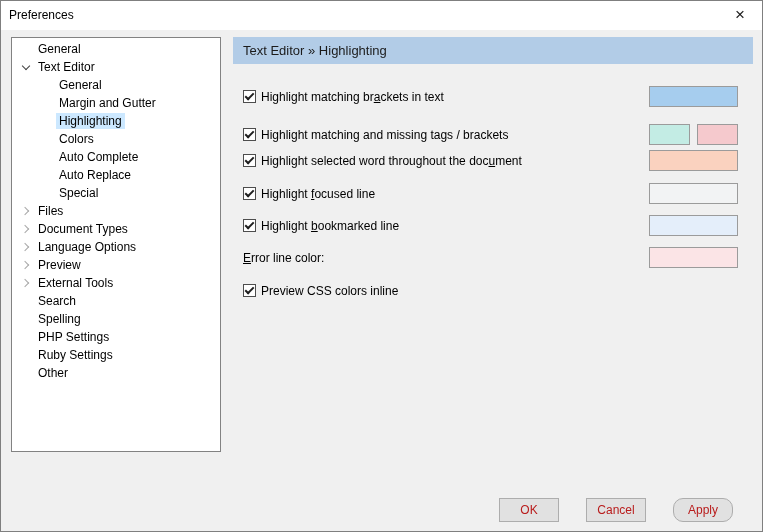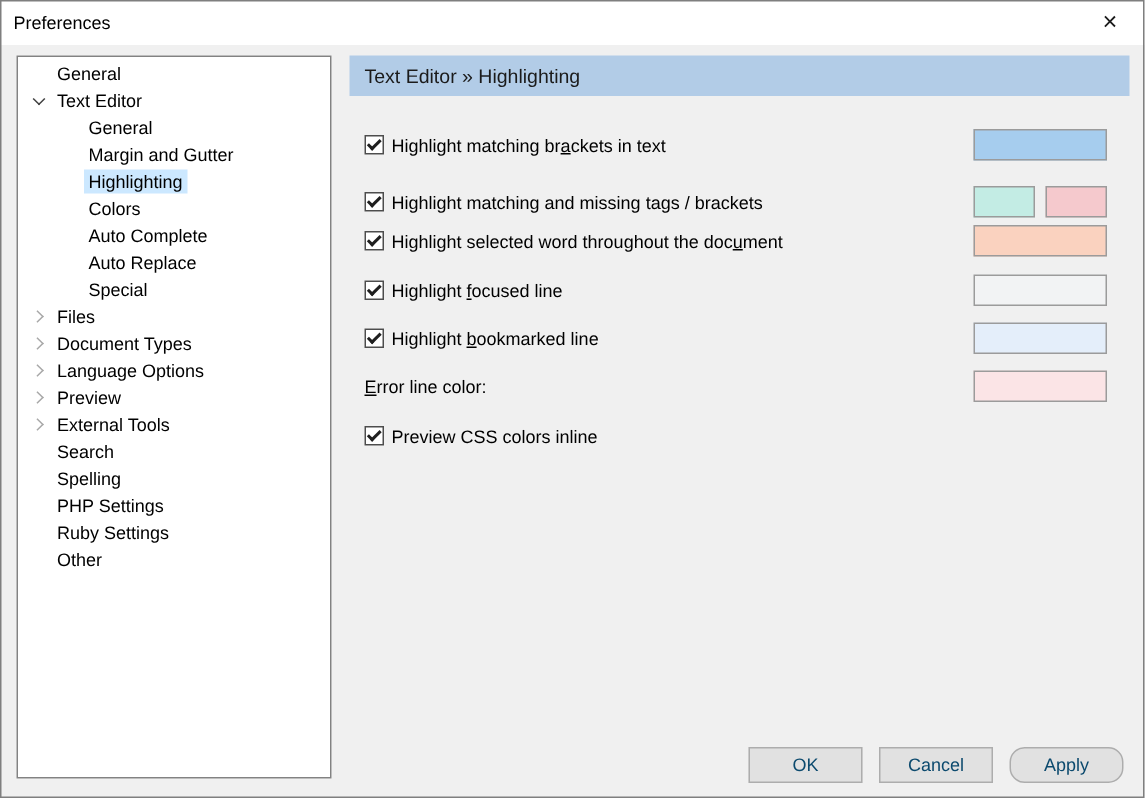--- a/index.html
+++ b/index.html
@@ -12,21 +12,21 @@
   
   .titlebar{position:absolute;left:0;top:0;width:763px;height:30px;background:#ffffff;}
   .title-text{position:absolute;left:9px;top:0;line-height:30px;font-size:12px;color:#000;}
   .close-btn{
     position:absolute;right:0;top:0;width:46px;height:30px;
     display:flex;align-items:center;justify-content:center;
     font-size:17px;color:#1a1a1a;cursor:default;
   }
   
   .tree{
-    position:absolute;left:11px;top:37px;width:210px;height:482px;
+    position:absolute;left:11px;top:37px;width:210px;height:415px;
     background:#ffffff;border:1px solid #828282;box-sizing:border-box;
     overflow:hidden;font-size:12px;
   }
   .tree-row{height:18px;display:flex;align-items:center;padding-left:9px;white-space:nowrap;}
   .tree-row:first-child{margin-top:2px;}
   .chev{width:17px;flex:0 0 17px;display:flex;align-items:center;justify-content:flex-start;}
   .chev-mark{display:inline-block;width:5px;height:5px;border-right:1px solid;border-bottom:1px solid;}
   .chev-expanded .chev-mark{transform:rotate(45deg);color:#404040;margin-left:2px;margin-top:-2px;}
   .chev-collapsed .chev-mark{transform:rotate(-45deg);color:#a8a8a8;margin-left:1px;}
   .indent2{width:21px;flex:0 0 21px;}
@@ -53,24 +53,24 @@
     content:"";position:absolute;left:1px;top:2px;width:7px;height:3px;
     border-left:2px solid #1f1f1f;border-bottom:2px solid #1f1f1f;transform:rotate(-45deg);
   }
   .row-label u{text-decoration:underline;}
   .swatch-group{display:flex;width:89px;justify-content:space-between;flex:0 0 89px;}
   .swatch{height:21px;border:1px solid #9b9b9b;box-sizing:border-box;}
   .swatch.wide{width:89px;}
   .swatch.half{width:41px;}
   
   .footer-btn{
-    position:absolute;top:498px;width:76px;height:24px;
+    position:absolute;top:498px;width:60px;height:24px;
     background:#e1e1e1;border:1px solid #adadad;box-sizing:border-box;
     font-size:12px;display:flex;align-items:center;justify-content:center;
-    font-family:inherit;color:#0c4a6e;padding:0;
+    font-family:inherit;color:#b91c1c;padding:0;
   }
   #btn-ok{left:499px;}
   #btn-cancel{left:586px;}
   #btn-apply{left:673px;border-radius:10px;}
 </style>
 </head>
 <body>
 
 <div class="titlebar">
   <span class="title-text">Preferences</span>

